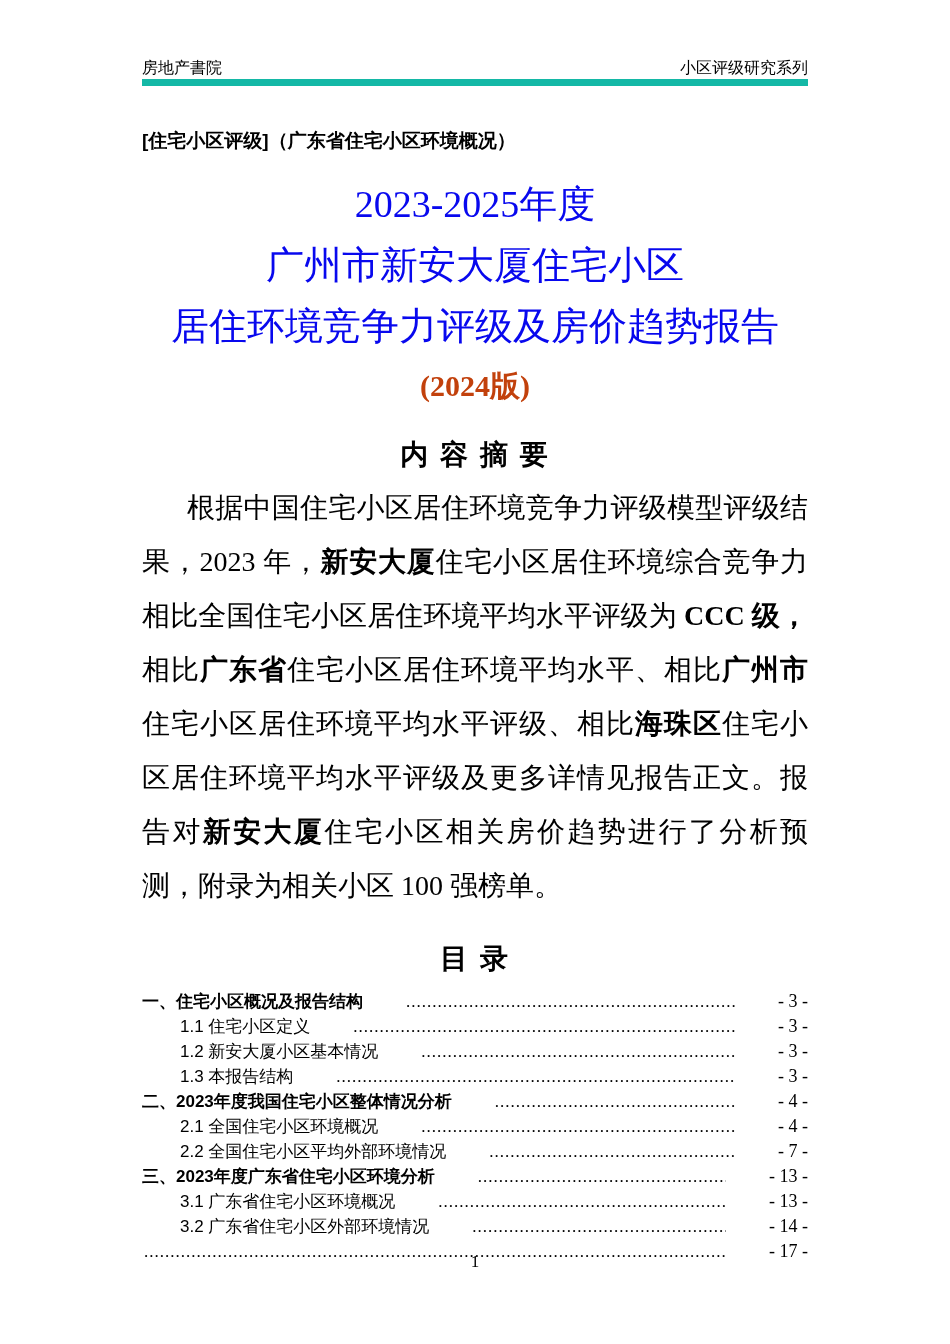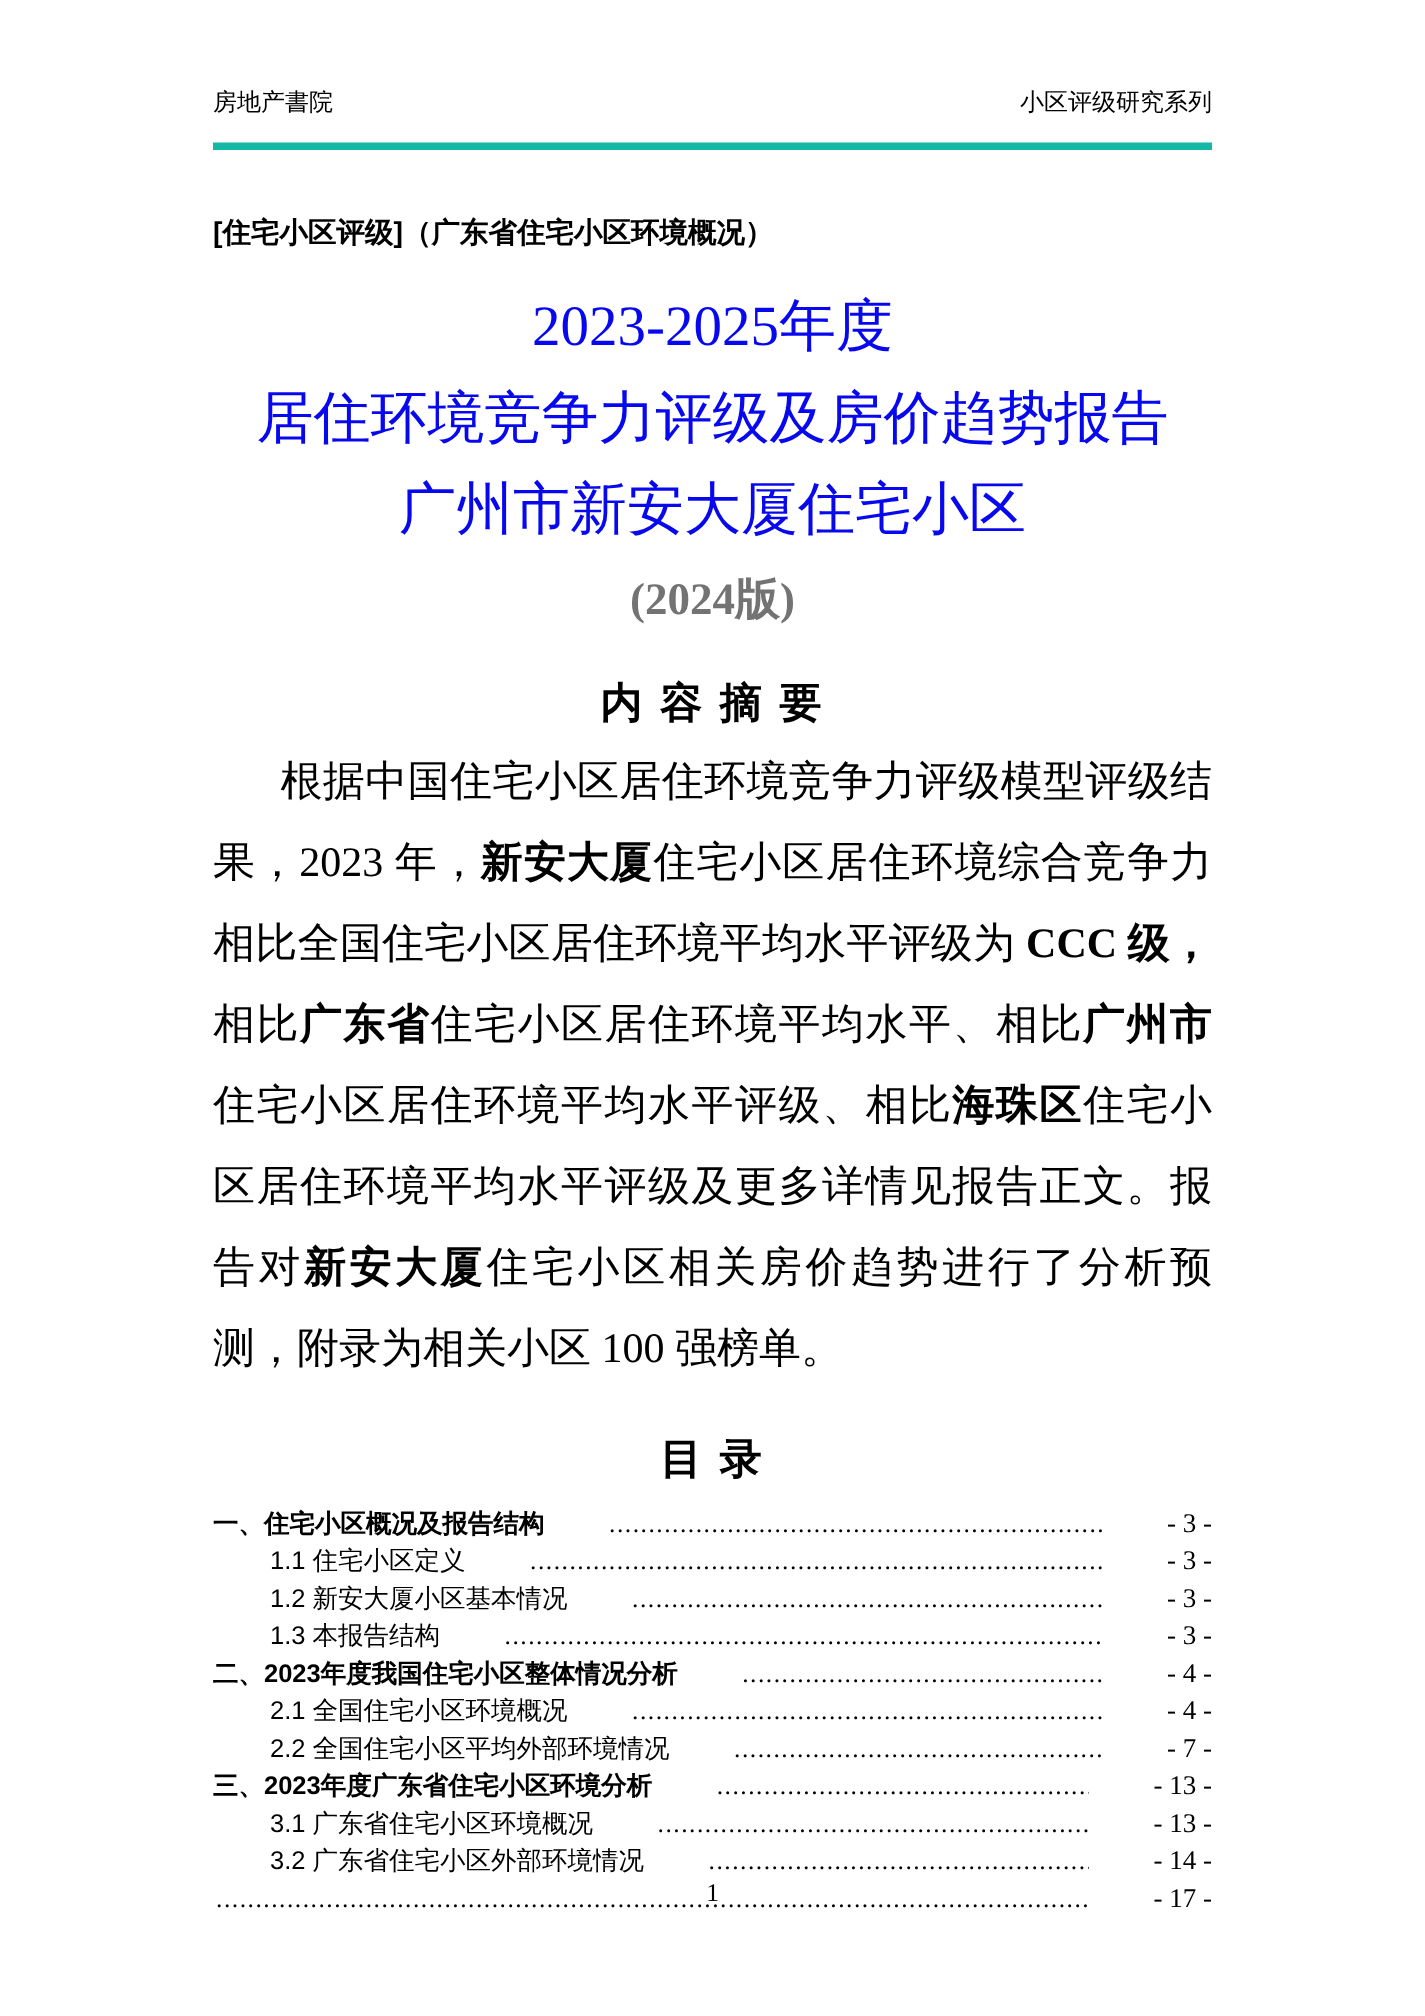--- a/index.html
+++ b/index.html
@@ -10,22 +10,22 @@
     color: #000;
     position: relative;
     overflow: hidden;
   }
   .page { width: 950px; height: 1344px; position: relative; background: #fff; }
   .content { margin: 0 142px; width: 666px; }
 
   
   .header {
     display: flex; justify-content: space-between; align-items: flex-end;
-    padding-top: 58px; padding-bottom: 16px;
-    border-bottom: 5px solid #14b8a6;
+    padding-top: 58px; padding-bottom: 0;
+    border-bottom: 7px solid #14b8a6;
     font-family: Liberation Mono, monospace;
     font-size: 16px;
   }
 
   
   .tagline {
     margin-top: 42px;
     font-family: "Liberation Sans", "DejaVu Sans", sans-serif;
     font-weight: bold;
     font-size: 19px;
@@ -109,23 +109,23 @@
 
     <div class="header">
       <span>房地产書院</span>
       <span>小区评级研究系列</span>
     </div>
 
     <div class="tagline">[住宅小区评级]（广东省住宅小区环境概况）</div>
 
     <div class="title-block">
       <div class="title-line" id="title-line1" style="color: rgb(8, 8, 238);">2023-2025年度</div>
+      <div class="title-line" id="title-line2" style="color: rgb(8, 8, 238);">广州市新安大厦住宅小区</div>
       <div class="title-line" id="title-line3" style="color: rgb(8, 8, 238);">居住环境竞争力评级及房价趋势报告</div>
-      <div class="title-line" id="title-line2" style="color: rgb(8, 8, 238);">广州市新安大厦住宅小区</div>
-      <div class="title-edition" id="title-line4" style="color: #737373;">(2024版)</div>
+      <div class="title-edition" id="title-line4" style="color: #c2410c;">(2024版)</div>
     </div>
 
     <div class="section-heading">内 容 摘 要</div>
 
     <p class="abstract-paragraph" id="abstract-paragraph"><span>根据中国住宅小区居住环境竞争力评级模型评级结果，2023 年，</span><b>新安大厦</b><span>住宅小区居住环境综合竞争力相比全国住宅小区居住环境平均水平评级为 </span><b>CCC 级，</b><span>相比</span><b>广东省</b><span>住宅小区居住环境平均水平、相比</span><b>广州市</b><span>住宅小区居住环境平均水平评级、相比</span><b>海珠区</b><span>住宅小区居住环境平均水平评级及更多详情见报告正文。报告对</span><b>新安大厦</b><span>住宅小区相关房价趋势进行了分析预测，附录为相关小区 100 强榜单。</span></p>
 
     <div class="section-heading toc-heading">目 录</div>
 
     <div class="toc-list" id="toc-list">
         <div class="toc-row level-1">

